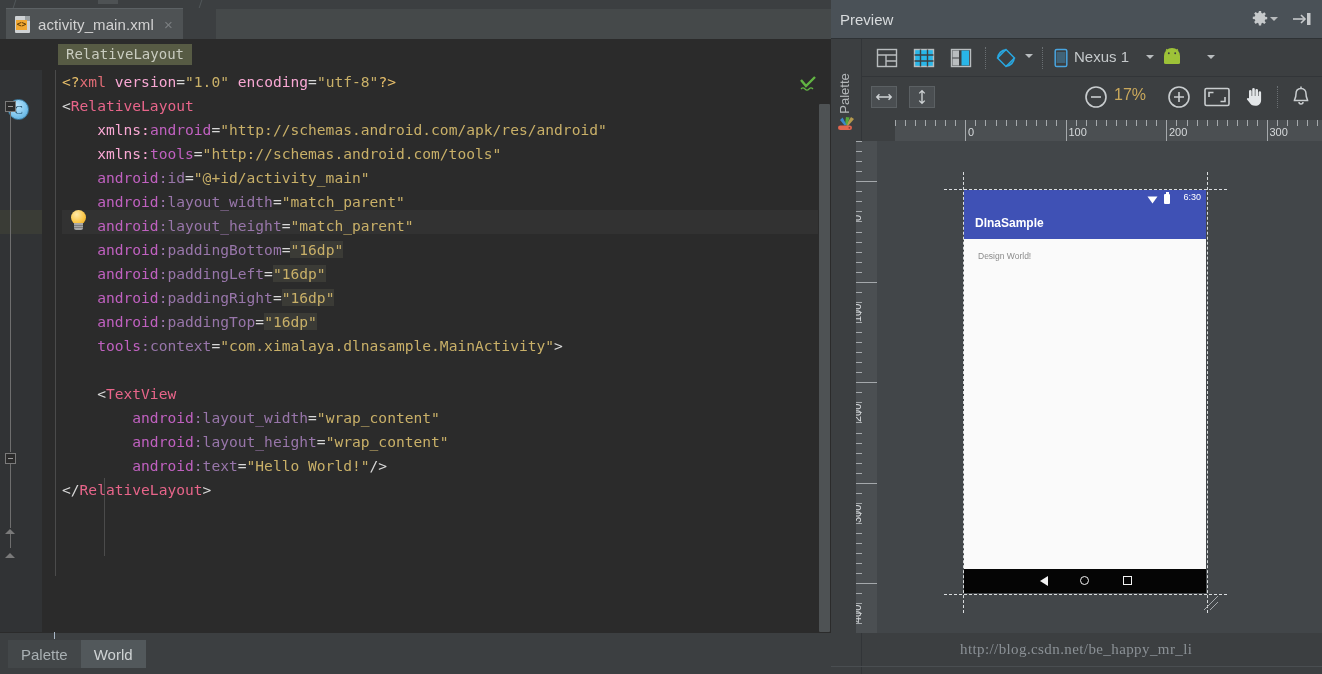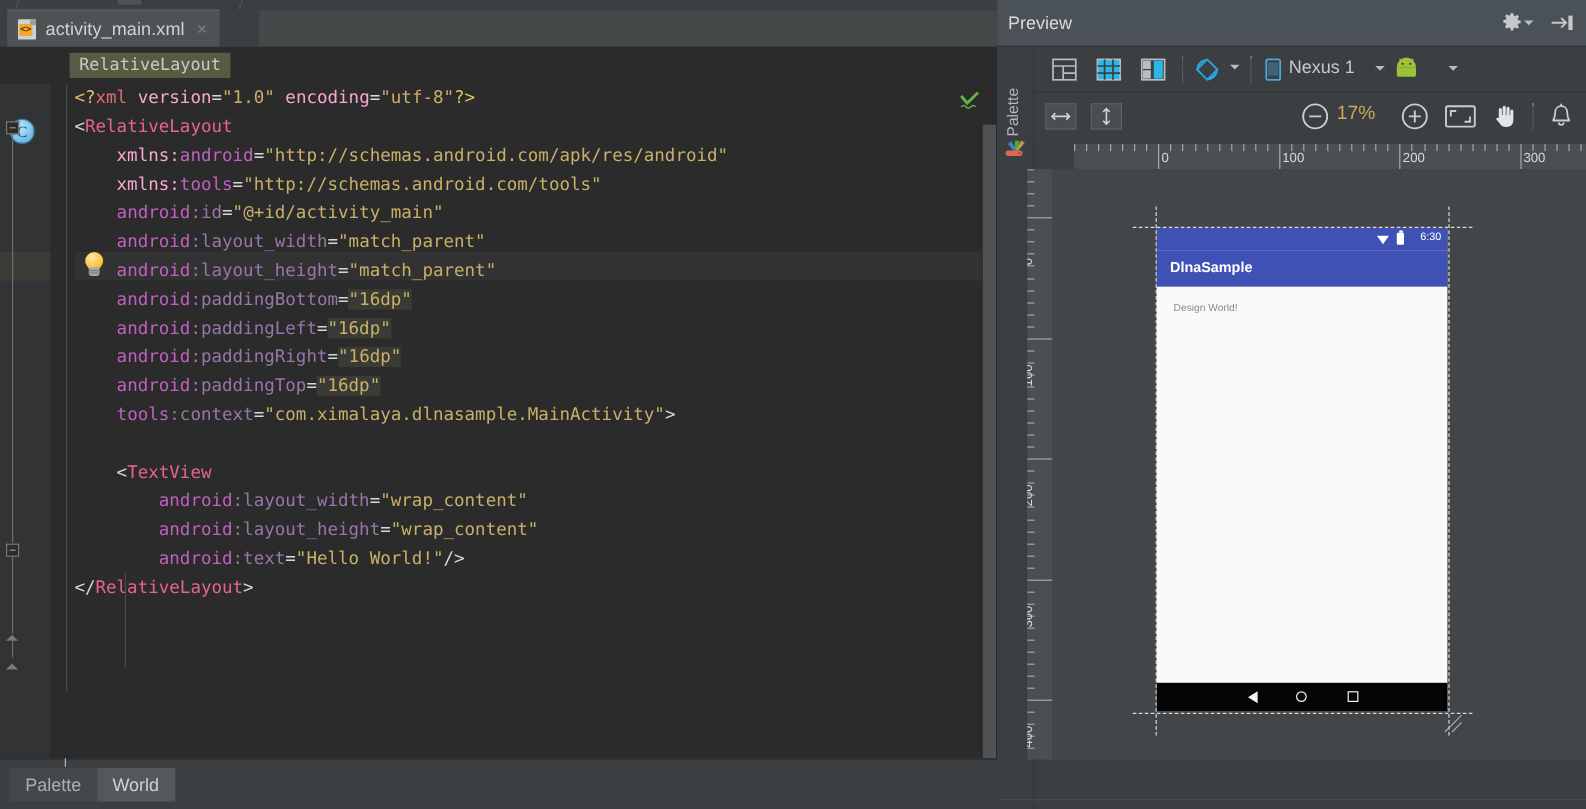--- a/index.html
+++ b/index.html
@@ -475,14 +475,15 @@
       <span class="nav-back"></span>
       <span class="nav-home"></span>
       <span class="nav-rec"></span>
     </div>
   </div>
 
   <svg class="resize-h" viewBox="0 0 18 18">
     <path d="M2 16 L16 2 M8 16 L16 8" stroke="#a6aaad" stroke-width="1"></path>
   </svg>
 
+  <div class="watermark">http://blog.csdn.net/be_happy_mr_li</div>
   <div class="wm-line"></div>
 </div>
 
 </body></html>

